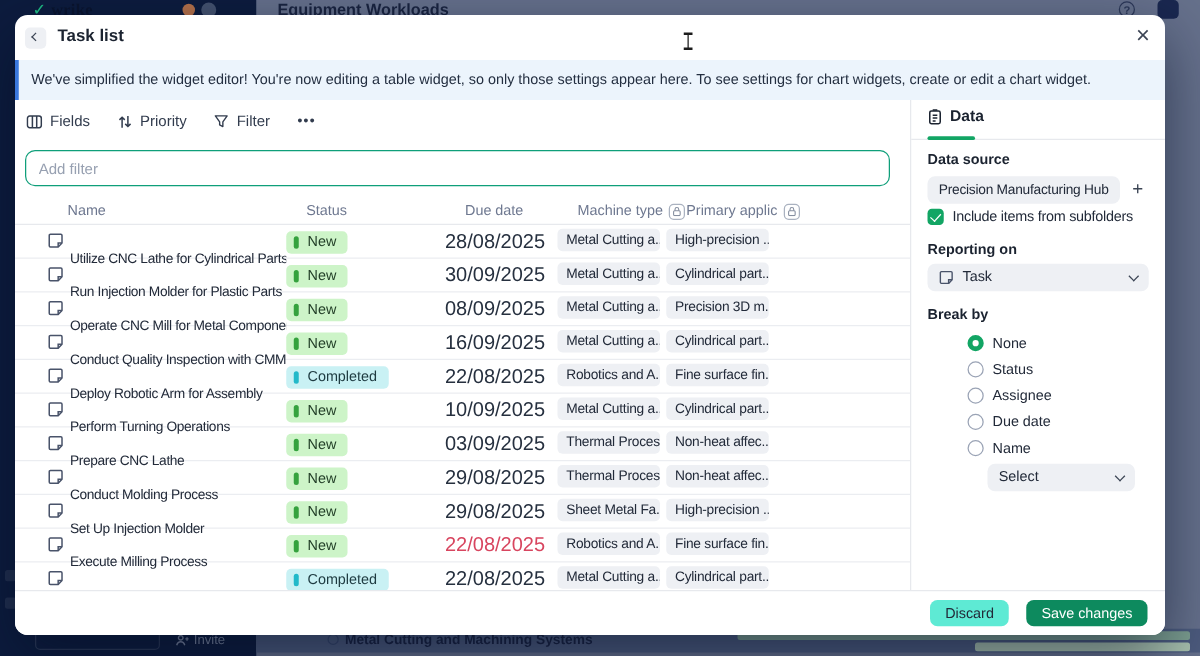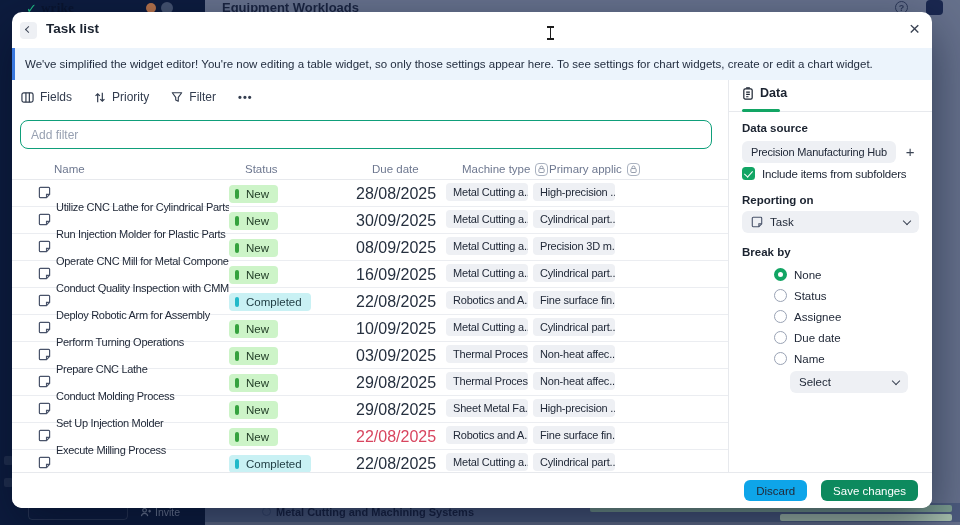--- a/index.html
+++ b/index.html
@@ -92,21 +92,21 @@
   .radio-row { display:flex; align-items:center; gap:7px; height:21px; padding-left:32px; cursor:pointer; }
   .radio { width:13px; height:13px; border-radius:50%; border:1.5px solid #9aa3b5; background:#fff; }
   .radio.selected { border:4px solid var(--accent-green,#12a564); }
   .radio-label { font-size:11.5px; color:#222a39; }
   .other-select { margin:2px 11px 0 48px; height:22px; background:#eef0f4; border-radius:6px; display:flex; align-items:center; padding:0 9px; font-size:11.5px; color:#222a39; cursor:pointer;gap:10px; }
   .other-select .chev { margin-left:auto; }
 
   
   .m-footer { position:absolute; left:0; top:460px; width:920px; height:36px; border-top:1px solid #e7e9ed; display:flex; align-items:center; justify-content:flex-end; gap:14px; padding-right:14px; background:#fff; }
   .btn { height:21px; border-radius:6px; border:none; font-family:inherit; font-size:11.5px; padding:0 12px; cursor:pointer; }
-  .btn-discard { background:#0ea5e9; color:#222a39; }
+  .btn-discard { background:#5eead4; color:#222a39; }
   .btn-save { background:var(--save-green,#0d8a5e); color:#fff; }
 </style>
 </head>
 <body>
 
 <div id="stage">
 
   <div class="bg-sidebar">
     <div class="bg-logo">
       <span class="check">✓</span>

